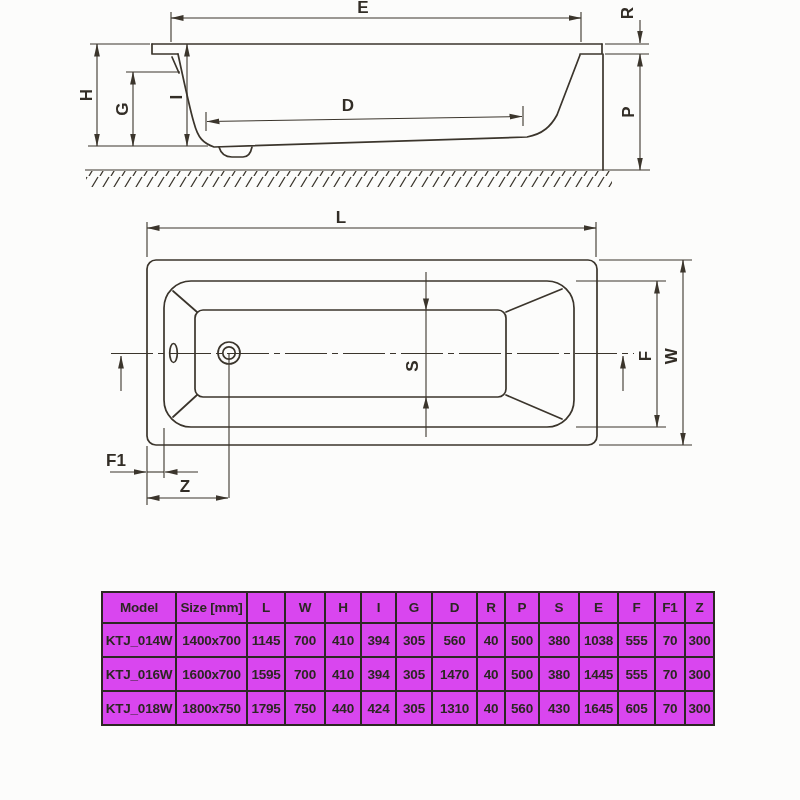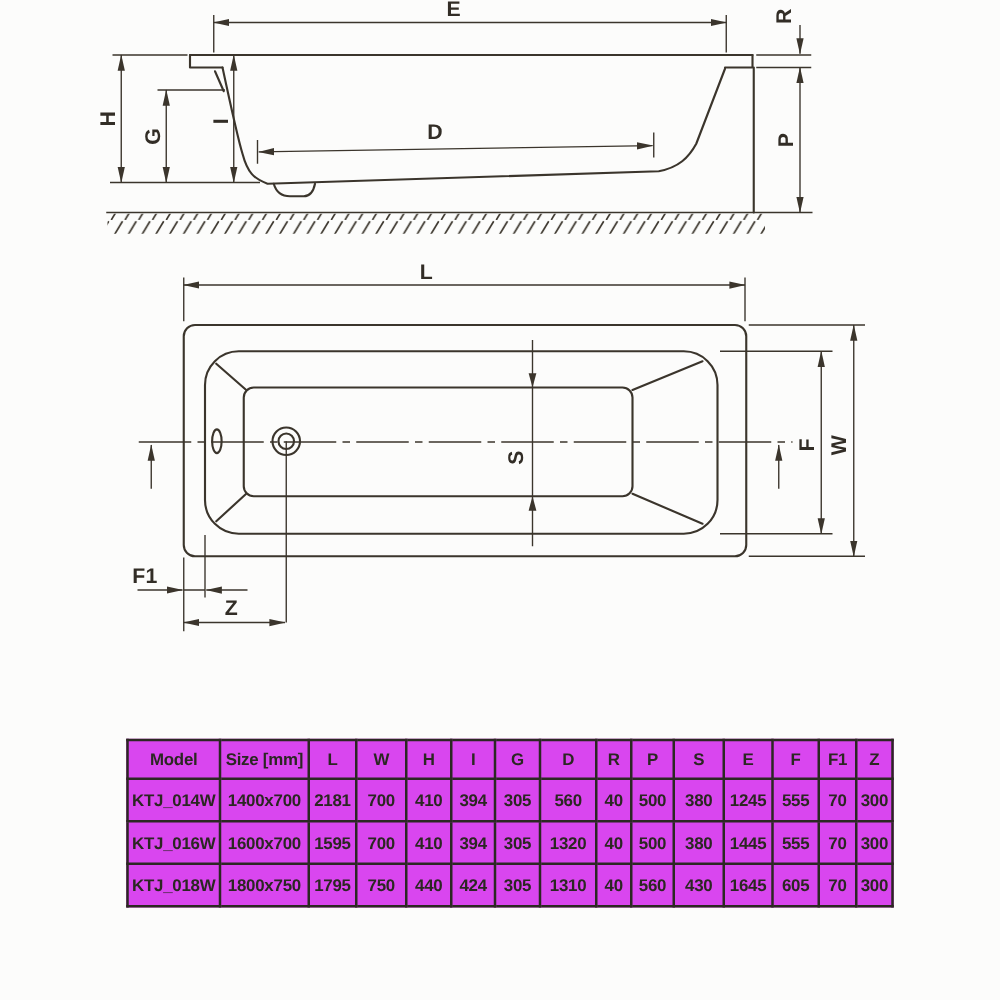--- a/index.html
+++ b/index.html
@@ -158,43 +158,43 @@
           <th data-name="column-header">E</th>
           <th data-name="column-header">F</th>
           <th data-name="column-header">F1</th>
           <th data-name="column-header">Z</th>
         </tr>
     </thead>
     <tbody data-name="spec-table-body">
         <tr data-name="table-row">
           <td data-name="table-cell">KTJ_014W</td>
           <td data-name="table-cell">1400x700</td>
-          <td data-name="table-cell">2181</td>
+          <td data-name="table-cell">1145</td>
           <td data-name="table-cell">700</td>
           <td data-name="table-cell">410</td>
           <td data-name="table-cell">394</td>
           <td data-name="table-cell">305</td>
           <td data-name="table-cell">560</td>
           <td data-name="table-cell">40</td>
           <td data-name="table-cell">500</td>
           <td data-name="table-cell">380</td>
-          <td data-name="table-cell">1245</td>
+          <td data-name="table-cell">1038</td>
           <td data-name="table-cell">555</td>
           <td data-name="table-cell">70</td>
           <td data-name="table-cell">300</td>
         </tr>
         <tr data-name="table-row">
           <td data-name="table-cell">KTJ_016W</td>
           <td data-name="table-cell">1600x700</td>
           <td data-name="table-cell">1595</td>
           <td data-name="table-cell">700</td>
           <td data-name="table-cell">410</td>
           <td data-name="table-cell">394</td>
           <td data-name="table-cell">305</td>
-          <td data-name="table-cell">1320</td>
+          <td data-name="table-cell">1470</td>
           <td data-name="table-cell">40</td>
           <td data-name="table-cell">500</td>
           <td data-name="table-cell">380</td>
           <td data-name="table-cell">1445</td>
           <td data-name="table-cell">555</td>
           <td data-name="table-cell">70</td>
           <td data-name="table-cell">300</td>
         </tr>
         <tr data-name="table-row">
           <td data-name="table-cell">KTJ_018W</td>

